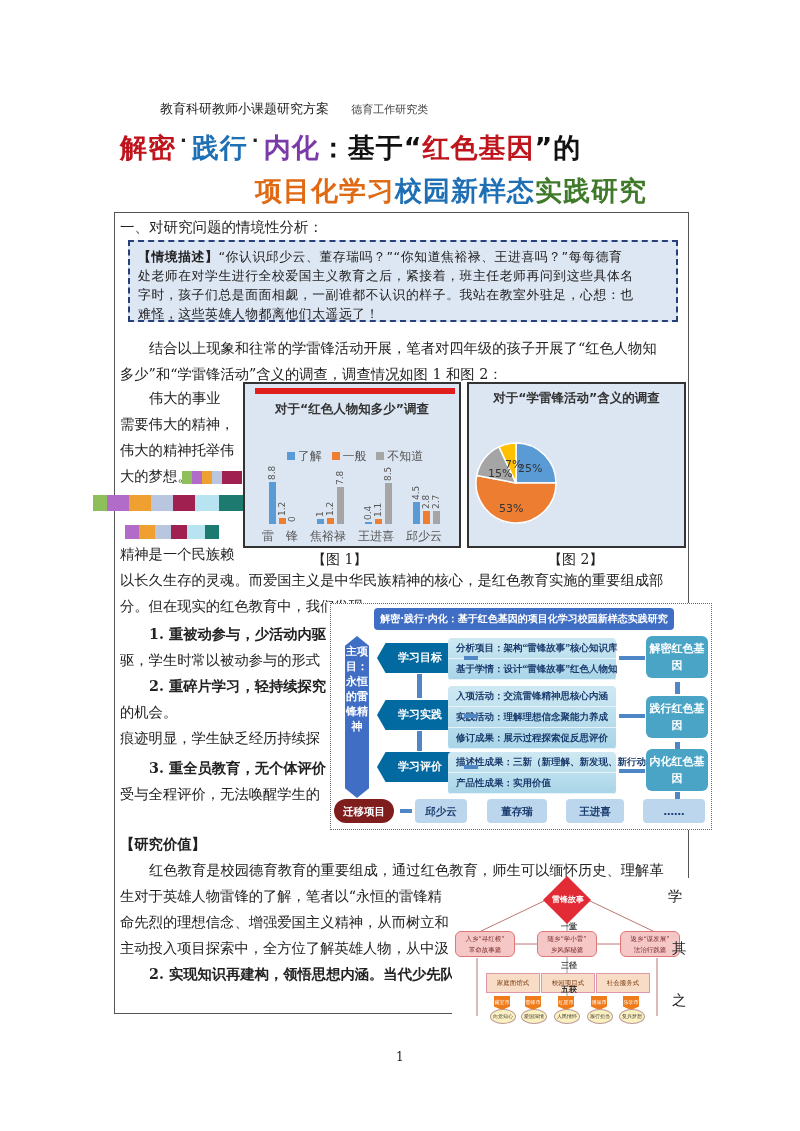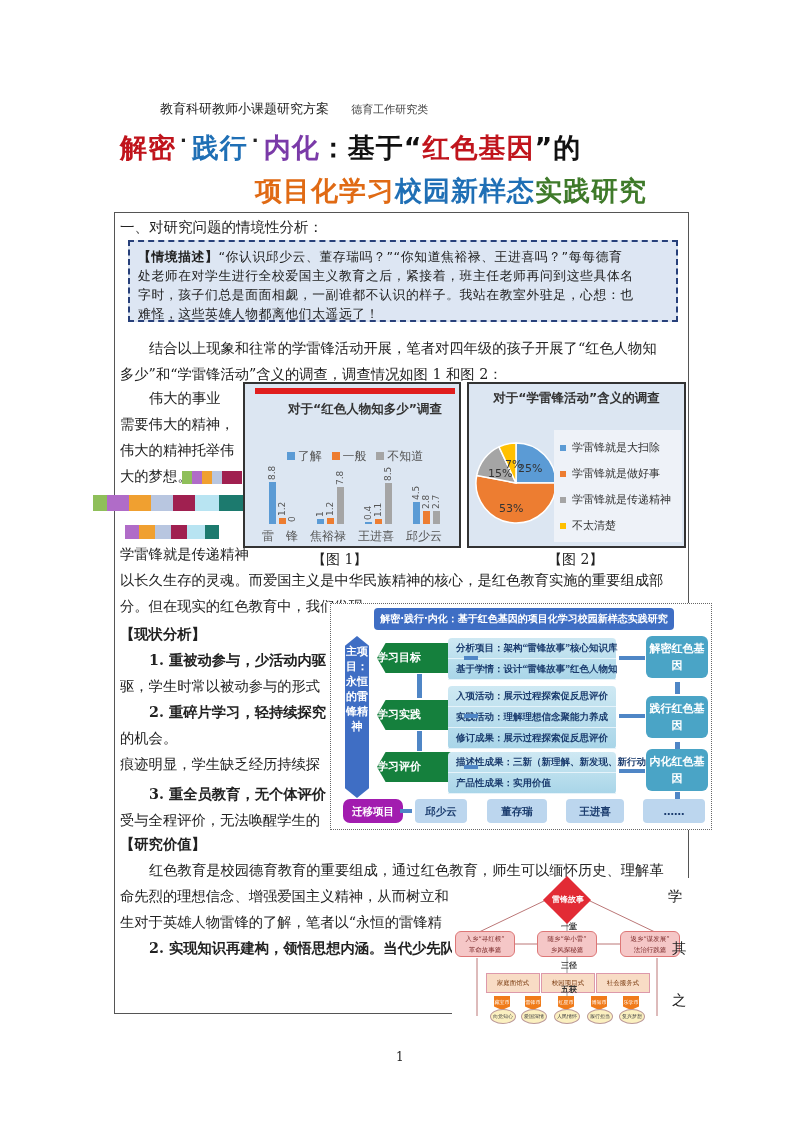--- a/index.html
+++ b/index.html
@@ -31,21 +31,21 @@
   .legend2{position:absolute;left:85px;top:46px;width:128px;height:112px;background:#eef2f8;}
   .legend2 .li{position:absolute;left:6px;font-size:11px;color:#333;white-space:nowrap;font-family:"DejaVu Sans",sans-serif;}
   .legend2 .sq{display:inline-block;width:6px;height:6px;margin-right:6px;vertical-align:middle;}
   .pie-lab{position:absolute;font-size:11px;color:#333;font-family:"DejaVu Sans",sans-serif;}
   .figcap{font-size:14px;}
   .deco-row{position:absolute;height:16px;display:flex;}
   .deco-row span{display:block;height:100%;}
   .flow{left:330px;top:603px;width:382px;height:227px;border:1px dotted #666;background:#fff;box-sizing:border-box;font-family:"DejaVu Sans",sans-serif;}
   .flow-top{position:absolute;left:43px;top:4px;width:300px;height:22px;background:#3f6ec4;border-radius:4px;color:#fff;font-size:10px;font-weight:bold;line-height:22px;text-align:center;white-space:nowrap;}
   .flow-main{position:absolute;left:14px;top:32px;width:24px;height:162px;background:#3f6ec4;color:#fff;font-size:11px;font-weight:bold;text-align:center;line-height:15px;padding-top:8px;box-sizing:border-box;clip-path:polygon(0 6%,50% 0,100% 6%,100% 94%,50% 100%,0 94%);}
-  .flow-oct{position:absolute;left:46px;width:86px;height:30px;background:#15803d;color:#fff;font-size:11px;font-weight:bold;line-height:30px;clip-path:polygon(10% 0,85% 0,100% 50%,85% 100%,10% 100%,0 50%);}
+  .flow-oct{position:absolute;left:46px;width:86px;height:30px;background:#0369a1;color:#fff;font-size:11px;font-weight:bold;line-height:30px;text-align:center;clip-path:polygon(10% 0,85% 0,100% 50%,85% 100%,10% 100%,0 50%);}
   .flow-box{position:absolute;left:117px;width:168px;background:linear-gradient(#cfe9f3,#a8d5e8);border-radius:4px;}
   .flow-box .row{font-size:9.5px;color:#1b3c6e;padding-left:8px;height:20px;line-height:20px;white-space:nowrap;font-weight:bold;border-bottom:1px solid #e6f3fa;}
   .flow-res{position:absolute;left:315px;width:62px;height:42px;background:#4aa4c6;border-radius:6px;color:#fff;font-size:11px;font-weight:bold;text-align:center;line-height:17px;padding-top:4px;box-sizing:border-box;}
   .flow-arrow{position:absolute;height:4px;background:#4f86c6;}
   .flow-varrow{position:absolute;width:5px;background:#4f86c6;}
   .flow-bottom{position:absolute;top:195px;height:24px;border-radius:4px;font-size:10.5px;font-weight:bold;text-align:center;line-height:24px;}
   .house{left:452px;top:878px;width:238px;height:146px;background:#fff;font-family:"DejaVu Sans",sans-serif;}
   .h-diamond{position:absolute;left:98px;top:5px;width:34px;height:34px;background:#e22b35;transform:rotate(45deg);}
   .h-diamond-txt{position:absolute;left:92px;top:16px;width:48px;text-align:center;font-size:8px;color:#fff;font-weight:bold;}
   .h-lbl{position:absolute;font-size:8px;color:#333;font-weight:bold;}
@@ -82,21 +82,21 @@
   <div>多少”和“学雷锋活动”含义的调查，调查情况如图 1 和图 2：</div>
 </div>
 
 <div class="abs p" style="left:120px;top:385px;width:122px;">
   <div class="indent">伟大的事业</div>
   <div>需要伟大的精神，</div>
   <div>伟大的精神托举伟</div>
   <div>大的梦想。</div>
   <div style="height:26px"></div>
   <div style="height:26px"></div>
-  <div>学雷锋就是传递精神</div>
+  <div>精神是一个民族赖</div>
 </div>
 
 <div class="deco-row" style="left:182px;top:471px;width:60px;height:13px;">
   <span style="width:10px;background:#8fbf5a"></span>
     <span style="width:10px;background:#b06cc8"></span>
     <span style="width:10px;background:#f0a030"></span>
     <span style="width:10px;background:#b8c6e0"></span>
     <span style="width:20px;background:#a02050"></span>
 </div>
 <div class="deco-row" style="left:93px;top:495px;width:150px;height:16px;">
@@ -116,21 +116,21 @@
   <span style="width:14px;background:#b06cc8"></span>
     <span style="width:16px;background:#f0a030"></span>
     <span style="width:16px;background:#b8c6e0"></span>
     <span style="width:16px;background:#a02050"></span>
     <span style="width:18px;background:#b8e4f2"></span>
     <span style="width:14px;background:#1c7a6e"></span>
 </div>
 
 <div class="abs chart1">
   <div class="redbar"></div>
-  <div class="chart-title" style="top:17px;padding-left:13px;">
+  <div class="chart-title" style="top:17px;">
     <span>对于“红色人物知多少”调查</span>
   </div>
   <div class="legend1">
     <span class="lg-sq" style="background:#5b9bd5"></span><span>了解</span>
     <span class="lg-sq" style="background:#ed7d31"></span><span>一般</span>
     <span class="lg-sq" style="background:#a5a5a5"></span><span>不知道</span>
   </div>
   <div class="bar-area" id="bararea">
       <div class="grp" style="left: 0px;">
         <div class="bar" style="height: 42.24px; left: 6px; background: rgb(91, 155, 213);"></div>
@@ -180,38 +180,31 @@
   <svg style="position:absolute;left:4px;top:56px;" width="86" height="86" viewBox="-43 -43 86 86" id="piesvg">
       <path d="M0,0 L2.4492935982947065e-15,-40 A40,40 0 0 1 40,0 Z" fill="#5b9bd5" stroke="#fff" stroke-width="1.5"></path>
       <path d="M0,0 L40,0 A40,40 0 1 1 -39.291490029147546,-7.495252583428991 Z" fill="#ed7d31" stroke="#fff" stroke-width="1.5"></path>
       <path d="M0,0 L-39.291490029147546,-7.495252583428991 A40,40 0 0 1 -17.031171662602887,-36.193082098640794 Z" fill="#a5a5a5" stroke="#fff" stroke-width="1.5"></path>
       <path d="M0,0 L-17.031171662602887,-36.193082098640794 A40,40 0 0 1 2.8179255993120888e-14,-40 Z" fill="#ffc000" stroke="#fff" stroke-width="1.5"></path>
     </svg>
   <div class="pie-lab" style="left:49px;top:78px;">25%</div>
   <div class="pie-lab" style="left:30px;top:118px;">53%</div>
   <div class="pie-lab" style="left:19px;top:83px;">15%</div>
   <div class="pie-lab" style="left:36px;top:74px;">7%</div>
-  <div class="legend2">
-    <div class="li" style="top:10px;"><span class="sq" style="background:#5b9bd5"></span><span>学雷锋就是大扫除</span></div>
-    <div class="li" style="top:36px;"><span class="sq" style="background:#ed7d31"></span><span>学雷锋就是做好事</span></div>
-    <div class="li" style="top:62px;"><span class="sq" style="background:#a5a5a5"></span><span>学雷锋就是传递精神</span></div>
-    <div class="li" style="top:88px;"><span class="sq" style="background:#ffc000"></span><span>不太清楚</span></div>
-  </div>
 </div>
 
 <div class="abs figcap" style="left:312px;top:551px;">【图 1】</div>
 <div class="abs figcap" style="left:548px;top:551px;">【图 2】</div>
 
 <div class="abs p" style="left:120px;top:567px;">
   <div>以长久生存的灵魂。而爱国主义是中华民族精神的核心，是红色教育实施的重要组成部</div>
   <div>分。但在现实的红色教育中，我们发现：</div>
 </div>
 
 <div class="abs p" style="left:120px;top:621px;">
-  <div style="font-weight:bold">【现状分析】</div>
   <div class="indent" style="font-weight:bold">1. 重被动参与，少活动内驱</div>
   <div>驱，学生时常以被动参与的形式</div>
   <div class="indent" style="font-weight:bold">2. 重碎片学习，轻持续探究</div>
   <div>的机会。</div>
   <div>痕迹明显，学生缺乏经历持续探</div>
   <div class="indent" style="margin-top:4px;font-weight:bold">3. 重全员教育，无个体评价</div>
   <div>受与全程评价，无法唤醒学生的</div>
 </div>
 
 <div class="abs flow">
@@ -220,21 +213,21 @@
 
   <div class="flow-oct" style="top:39px;">学习目标</div>
   <div class="flow-oct" style="top:96px;">学习实践</div>
   <div class="flow-oct" style="top:148px;">学习评价</div>
 
   <div class="flow-box" style="top:34px;font-family:Liberation Serif, serif;">
     <div class="row">分析项目：架构“雷锋故事”核心知识库</div>
     <div class="row">基于学情：设计“雷锋故事”红色人物知</div>
   </div>
   <div class="flow-box" style="top:82px;">
-    <div class="row">入项活动：展示过程探索促反思评价</div>
+    <div class="row">入项活动：交流雷锋精神思核心内涵</div>
     <div class="row">实践活动：理解理想信念聚能力养成</div>
     <div class="row">修订成果：展示过程探索促反思评价</div>
   </div>
   <div class="flow-box" style="top:148px;">
     <div class="row">描述性成果：三新（新理解、新发现、新行动）</div>
     <div class="row">产品性成果：实用价值</div>
   </div>
 
   <div class="flow-arrow" style="left:133px;top:52px;width:14px;"></div>
   <div class="flow-arrow" style="left:133px;top:110px;width:14px;"></div>
@@ -245,33 +238,34 @@
   <div class="flow-varrow" style="left:86px;top:70px;height:24px;"></div>
   <div class="flow-varrow" style="left:86px;top:127px;height:20px;"></div>
   <div class="flow-varrow" style="left:344px;top:78px;height:12px;"></div>
   <div class="flow-varrow" style="left:344px;top:138px;height:12px;"></div>
   <div class="flow-varrow" style="left:344px;top:188px;height:12px;"></div>
 
   <div class="flow-res" style="top:32px;">解密红色基因</div>
   <div class="flow-res" style="top:92px;">践行红色基因</div>
   <div class="flow-res" style="top:145px;">内化红色基因</div>
 
-  <div class="flow-bottom" style="left:12px;width:60px;background:#a21caf;color:#fff;border-radius:7px;">迁移项目</div>
+  <div class="flow-bottom" style="left:3px;width:60px;background:#7f1d1d;color:#fff;border-radius:12px;">迁移项目</div>
   <div class="flow-arrow" style="left:69px;top:205px;width:12px;"></div>
   <div class="flow-bottom" style="left:84px;width:52px;background:#bcd6ee;color:#1b3c6e;">邱少云</div>
   <div class="flow-bottom" style="left:156px;width:60px;background:#bcd6ee;color:#1b3c6e;">董存瑞</div>
   <div class="flow-bottom" style="left:235px;width:58px;background:#bcd6ee;color:#1b3c6e;">王进喜</div>
   <div class="flow-bottom" style="left:312px;width:62px;background:#bcd6ee;color:#1b3c6e;">……</div>
 </div>
 
 <div class="abs p" style="left:120px;top:831px;">
   <div style="font-weight:bold">【研究价值】</div>
   <div class="indent">红色教育是校园德育教育的重要组成，通过红色教育，师生可以缅怀历史、理解革</div>
+  <div>生对于英雄人物雷锋的了解，笔者以“永恒的雷锋精</div>
   <div>命先烈的理想信念、增强爱国主义精神，从而树立和</div>
-  <div>生对于英雄人物雷锋的了解，笔者以“永恒的雷锋精</div>
+  <div>主动投入项目探索中，全方位了解英雄人物，从中汲</div>
   <div class="indent" style="font-weight:bold">2. 实现知识再建构，领悟思想内涵。当代少先队</div>
 </div>
 
 <div class="abs house">
   <svg style="position:absolute;left:0;top:0" width="238" height="146">
     <line x1="115" y1="12" x2="25" y2="55" stroke="#b77" stroke-width="1"></line>
     <line x1="115" y1="12" x2="205" y2="55" stroke="#b77" stroke-width="1"></line>
     <line x1="115" y1="40" x2="115" y2="138" stroke="#999" stroke-width="1"></line>
     <line x1="25" y1="80" x2="25" y2="138" stroke="#b77" stroke-width="1"></line>
     <line x1="205" y1="80" x2="205" y2="138" stroke="#b77" stroke-width="1"></line>

